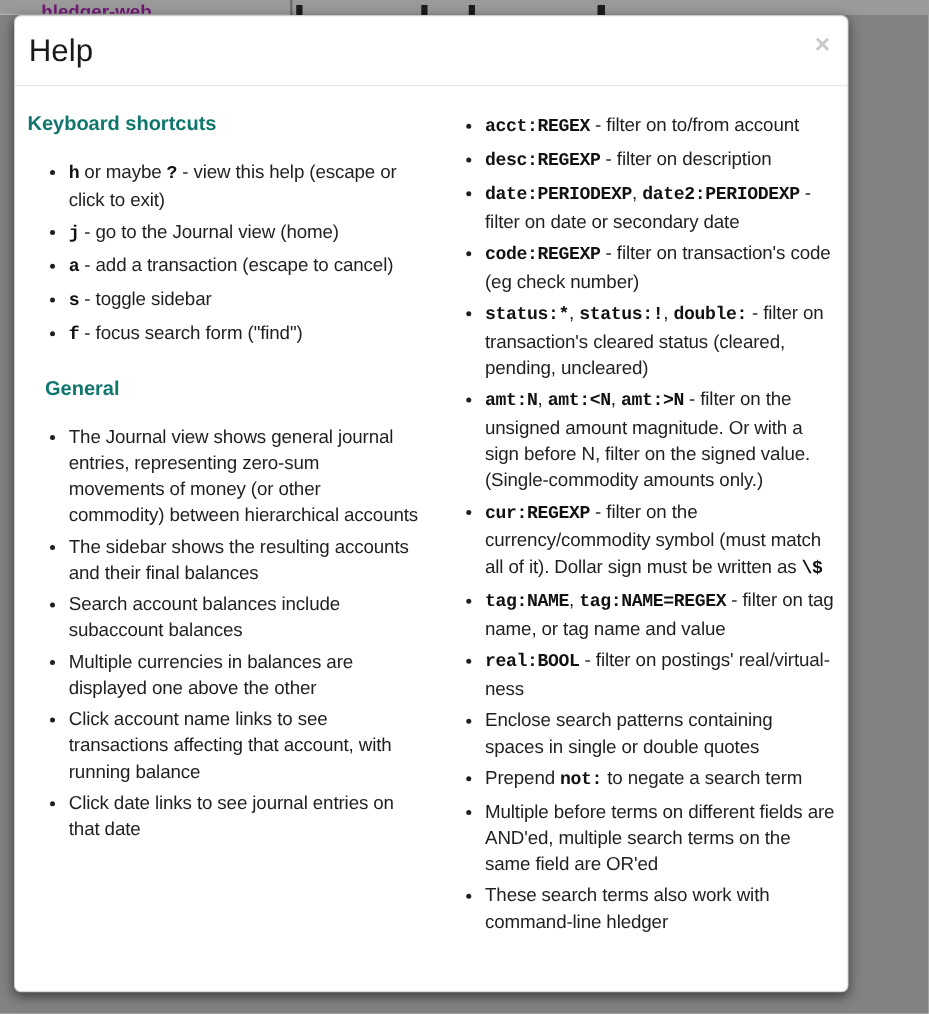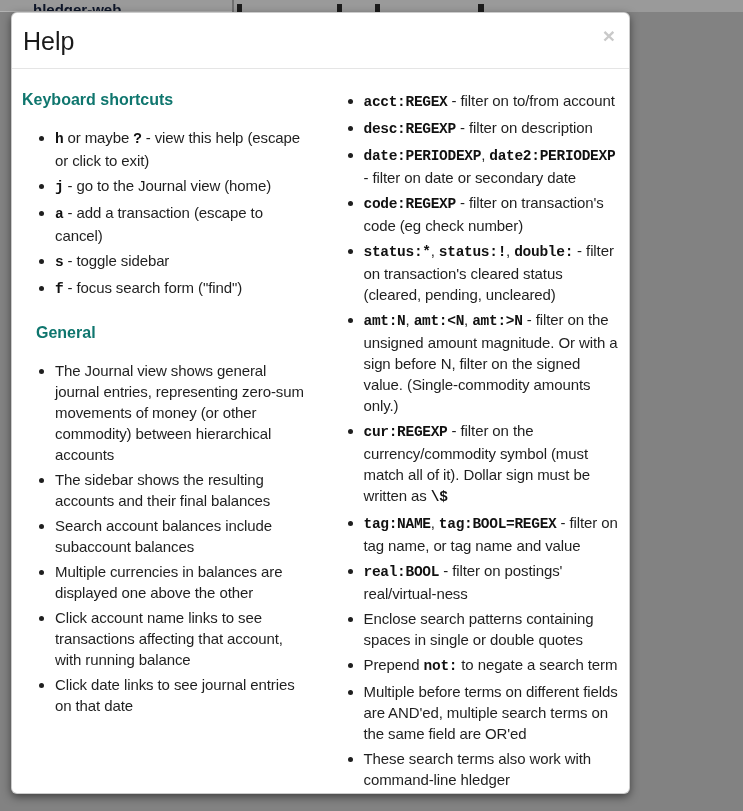--- a/index.html
+++ b/index.html
@@ -4,33 +4,33 @@
 <style>
   html,body{margin:0;padding:0;}
   body{
     width:743px;height:811px;overflow:hidden;position:relative;
     background:#828282;
     font-family:"Liberation Sans",sans-serif;
     -webkit-font-smoothing:antialiased;
   }
   
   .page-strip{position:absolute;top:0;left:0;width:743px;height:12px;background:#9a9a9a;overflow:hidden;}
-  .brand{position:absolute;left:33px;top:1px;font-size:15px;font-weight:700;color:#0f172a;text-decoration:none;}
+  .brand{position:absolute;left:33px;top:1px;font-size:15px;font-weight:700;color:#701a75;text-decoration:none;}
   .strip-vdivider{position:absolute;left:232px;top:0;width:2px;height:12px;background:#6f6f6f;}
   .strip-hline{position:absolute;left:0;top:11px;width:232px;height:1px;background:#b3b3b3;}
   .frag{position:absolute;top:4px;height:8px;background:#1c1c1c;}
   .frag.f1{left:237px;width:5px;}
   .frag.f2{left:337px;width:5px;}
   .frag.f3{left:375px;width:5px;}
   .frag.f4{left:478px;width:6px;}
   .backdrop{position:absolute;inset:0;background:transparent;}
 
   
   .modal{
-    position:absolute;left:11px;top:12px;width:619px;height:782px;
+    position:absolute;left:11px;top:12px;width:668px;height:782px;
     background:#ffffff;border-radius:6px;overflow:hidden;
     box-shadow:0 3px 9px rgba(0,0,0,.5);
     border:1px solid rgba(0,0,0,.2);
     box-sizing:border-box;
   }
   .modal-header{position:relative;padding:14px 15px 13px 11px;border-bottom:1px solid #e5e5e5;}
   .modal-title{margin:0;font-size:25px;line-height:28px;font-weight:400;color:#1a1a1a;}
   .close-btn{
     position:absolute;right:14px;top:12px;border:0;background:none;padding:0;
     font-size:21px;line-height:21px;font-weight:700;color:#c9c9c9;cursor:pointer;
@@ -91,21 +91,21 @@
       </div>
     <div class="col">
         <ul class="help-list">
           <li><code>acct:REGEX</code> - filter on to/from account</li>
           <li><code>desc:REGEXP</code> - filter on description</li>
           <li><code>date:PERIODEXP</code>, <code>date2:PERIODEXP</code> - filter on date or secondary date</li>
           <li><code>code:REGEXP</code> - filter on transaction's code (eg check number)</li>
           <li><code>status:*</code>, <code>status:!</code>, <code>double:</code> - filter on transaction's cleared status (cleared, pending, uncleared)</li>
           <li><code>amt:N</code>, <code>amt:&lt;N</code>, <code>amt:&gt;N</code> - filter on the unsigned amount magnitude. Or with a sign before N, filter on the signed value. (Single-commodity amounts only.)</li>
           <li><code>cur:REGEXP</code> - filter on the currency/commodity symbol (must match all of it). Dollar sign must be written as <code>\$</code></li>
-          <li><code>tag:NAME</code>, <code>tag:BOOL=REGEX</code> - filter on tag name, or tag name and value</li>
+          <li><code>tag:NAME</code>, <code>tag:NAME=REGEX</code> - filter on tag name, or tag name and value</li>
           <li><code>real:BOOL</code> - filter on postings' real/virtual-ness</li>
           <li>Enclose search patterns containing spaces in single or double quotes</li>
           <li>Prepend <code>not:</code> to negate a search term</li>
           <li>Multiple before terms on different fields are AND'ed, multiple search terms on the same field are OR'ed</li>
           <li>These search terms also work with command-line hledger</li>
         </ul>
       </div>
   </div>
 </div>
 

